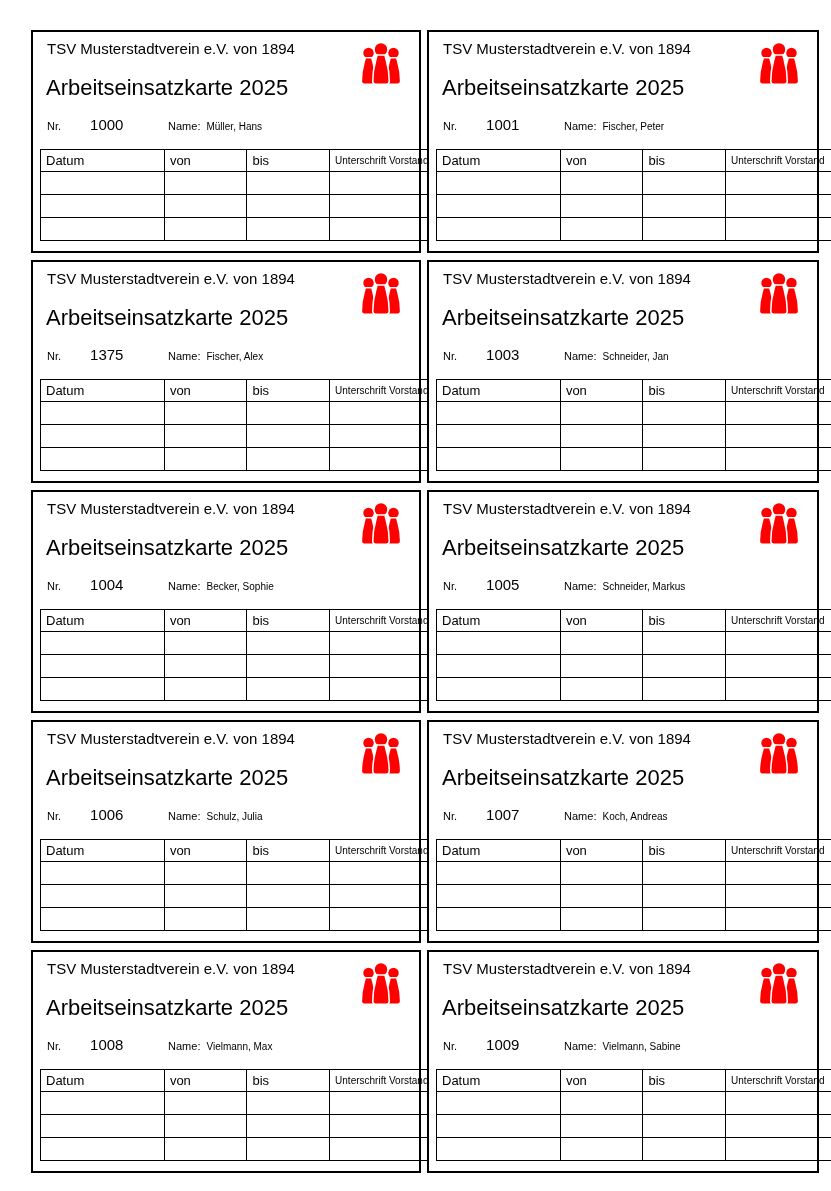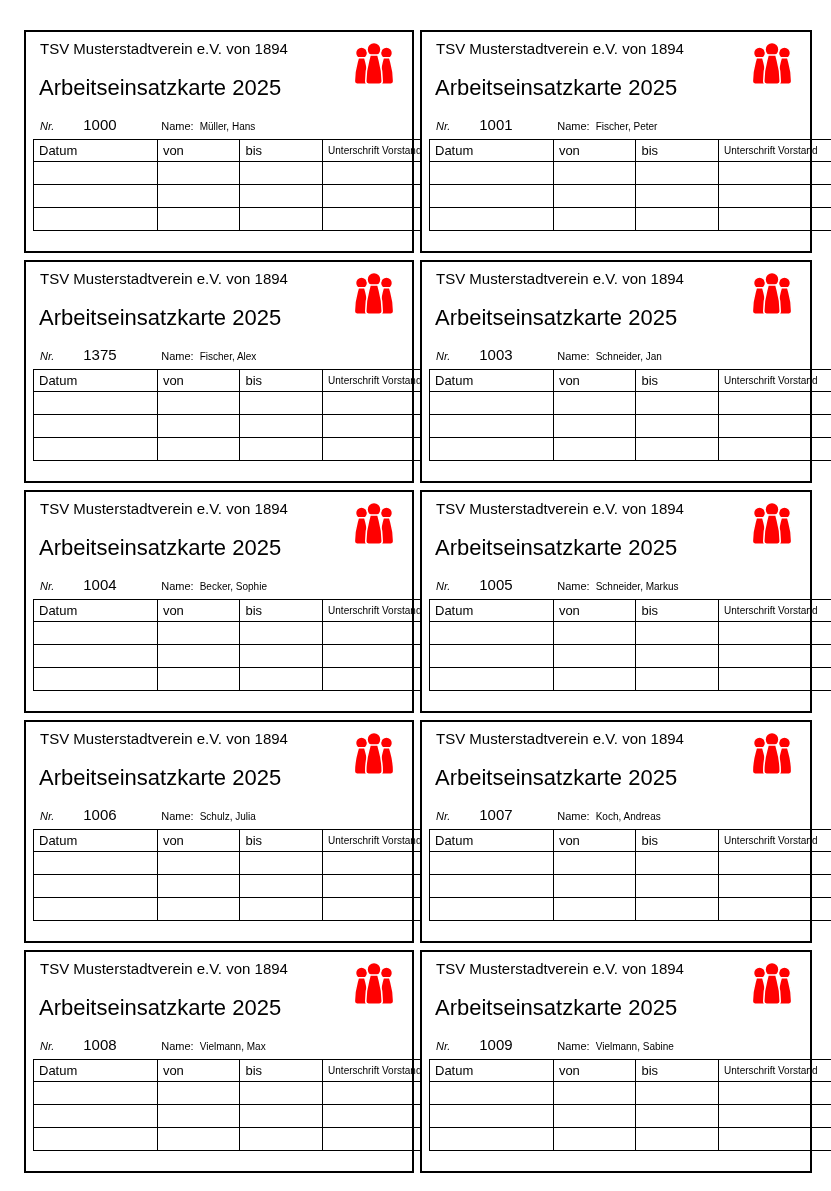--- a/index.html
+++ b/index.html
@@ -7,21 +7,21 @@
     padding: 0;
     background: #ffffff;
     width: 831px;
     height: 1191px;
     font-family: "Liberation Sans", sans-serif;
     color: #000000;
     overflow: hidden;
   }
   .page {
     position: absolute;
-    left: 24px;
+    left: 31px;
     top: 30px;
   }
   .grid {
     display: grid;
     grid-template-columns: 390px 392px;
     column-gap: 6px;
     row-gap: 7px;
   }
   .card {
     box-sizing: border-box;
@@ -54,41 +54,40 @@
   }
   .id-row {
     display: flex;
     align-items: baseline;
     margin-top: 15px;
     height: 20px;
   }
   .nr-label {
     margin-left: 14px;
     font-size: 11px;
-    font-style: italic;
   }
   .nr-value {
     margin-left: 29px;
     width: 52px;
     font-size: 15px;
   }
   .name-label {
     margin-left: 26px;
     font-size: 11px;
     text-align: right;
   }
   .name-value {
     margin-left: 6px;
     font-size: 10px;
     white-space: nowrap;
   }
   table.work-table {
     border-collapse: collapse;
     table-layout: fixed;
-    margin: 3px 0 0 7px;
+    margin: 13px 0 0 7px;
     width: 414px;
   }
   table.work-table th,
   table.work-table td {
     border: 1px solid #000000;
     padding: 0 0 0 5px;
     vertical-align: middle;
     text-align: left;
     overflow: hidden;
   }

